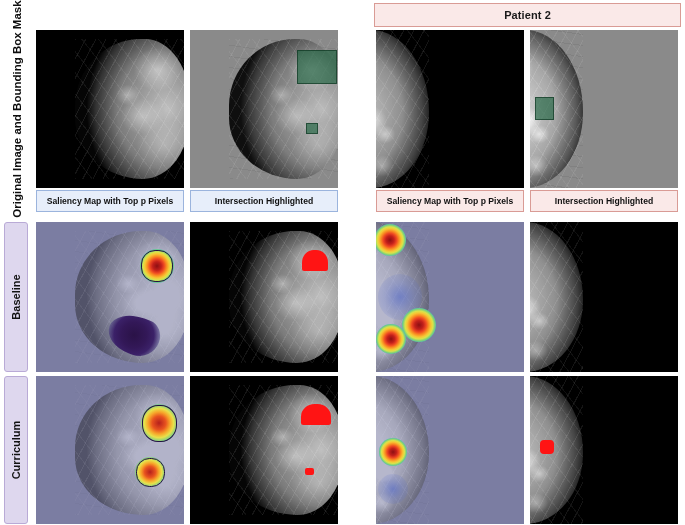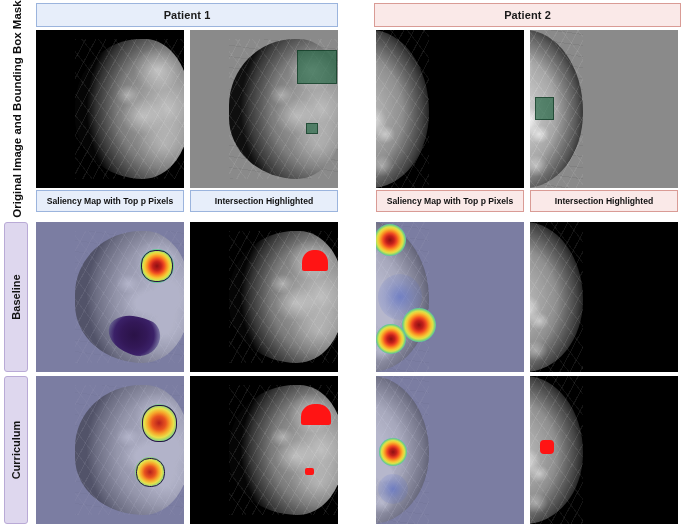--- a/index.html
+++ b/index.html
@@ -99,23 +99,20 @@
   .redmask.sq{border-radius:2px;}
   .redmask.blob{border-radius:28%;}
 
   .outline{position:absolute;border:1.5px solid #241244;border-radius:50%;}
 </style>
 </head>
 <body>
 
 <div id="fig">
 
-  <div class="hdr blue" style="left:36px;top:3px;width:302px;height:24px;">
-    <span>Patient 1</span>
-  </div>
   <div class="hdr pink" style="left:374px;top:3px;width:307px;height:24px;text-align:center;">
     <span>Patient 2</span>
   </div>
 
   <div class="vlab" style="left:0px;top:30px;width:34px;height:158px;">
     <span>Original Image and Bounding Box Mask</span>
   </div>
 
   <div class="panel" style="left:36px;top:30px;width:148px;height:158px;">
     <div class="inner">

